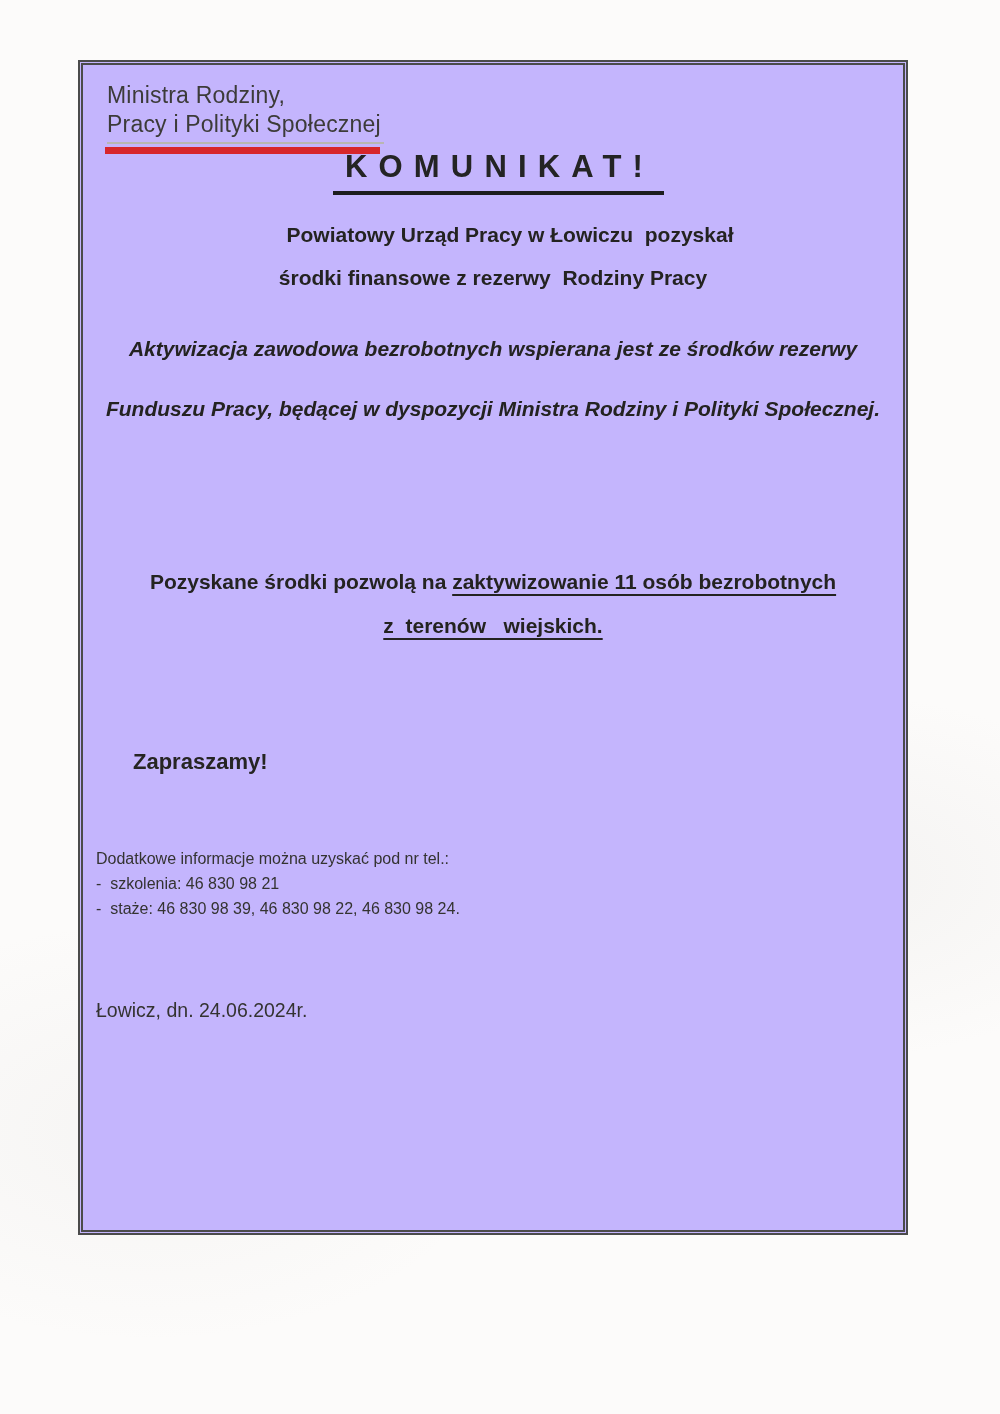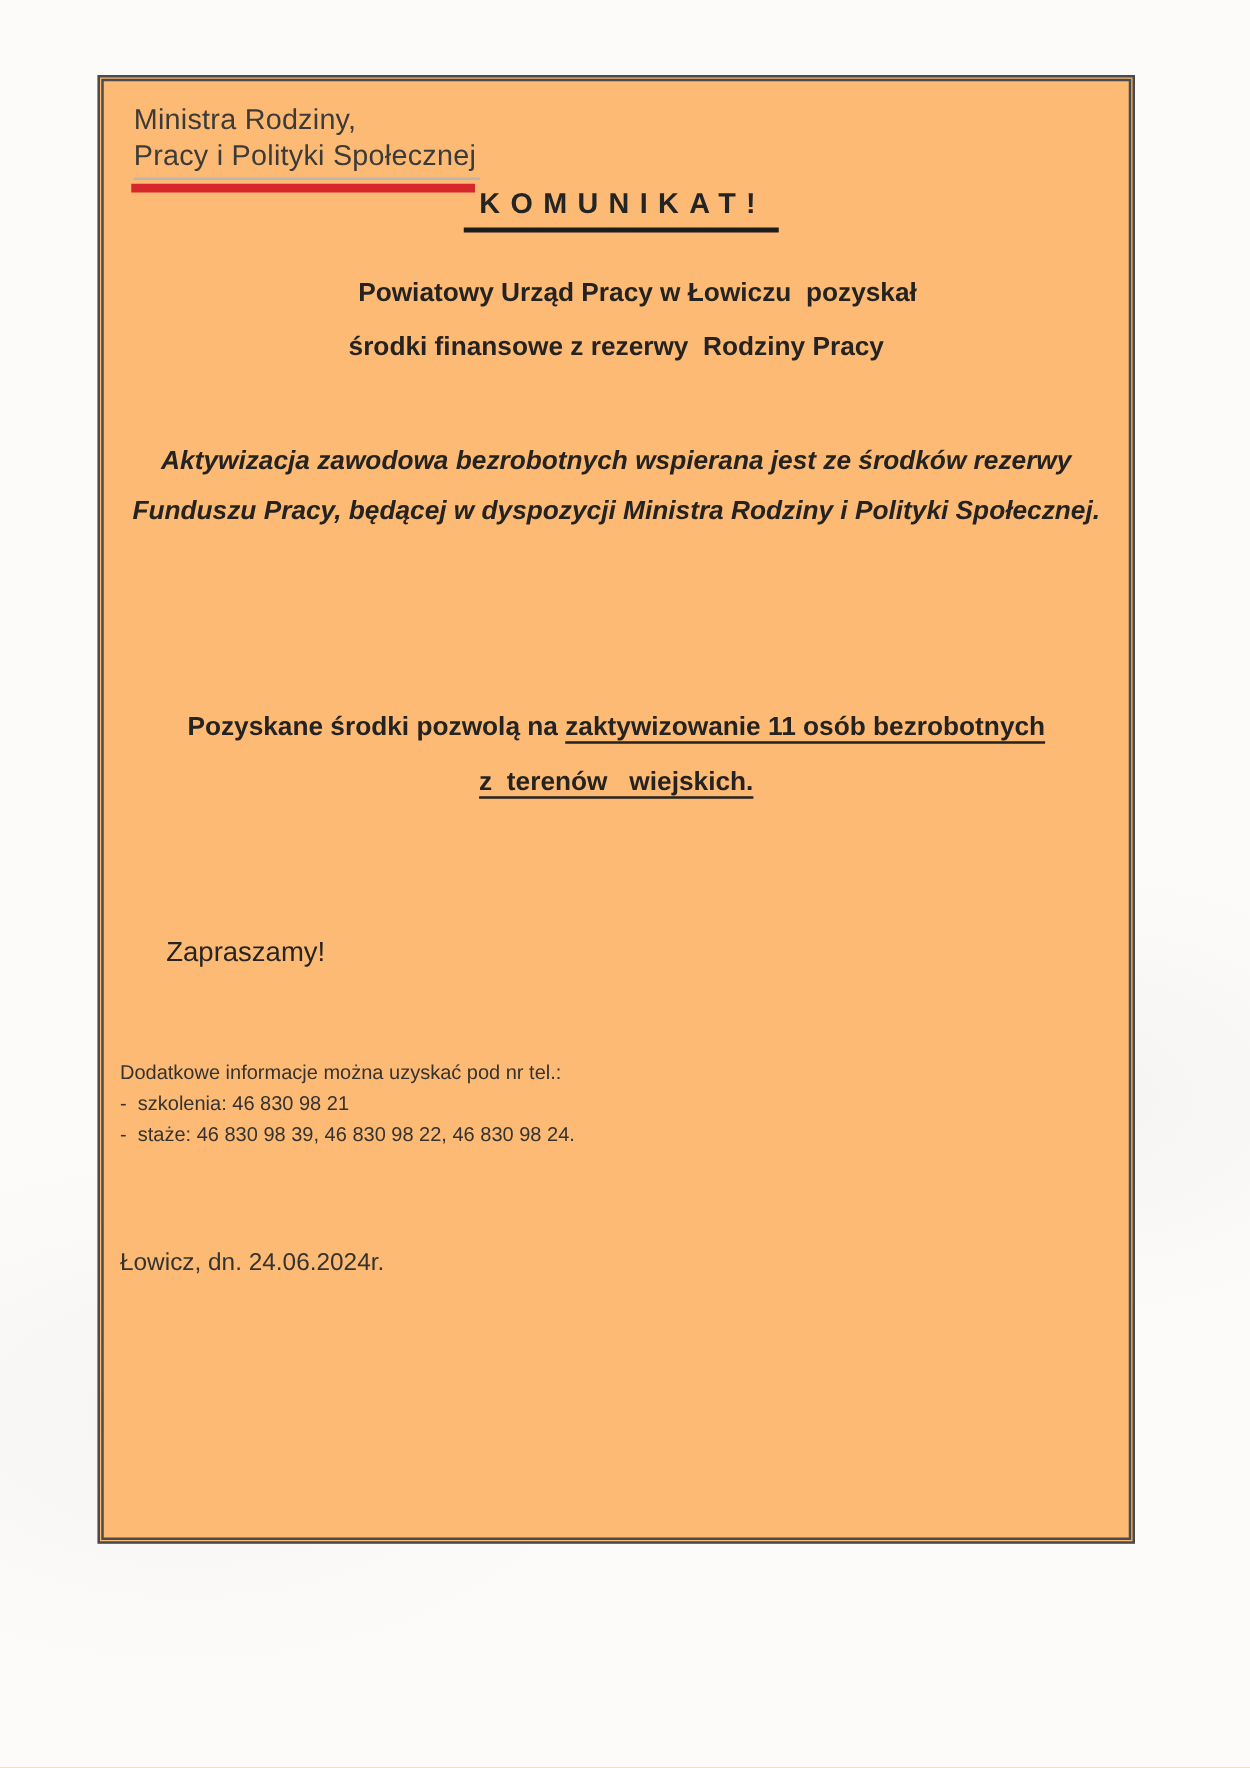--- a/index.html
+++ b/index.html
@@ -11,56 +11,56 @@
       radial-gradient(500px 300px at 15% 80%, rgba(190,188,185,.10), rgba(0,0,0,0) 70%),
       #fcfbfa;
     color:#262523;
     position:relative;
     overflow:hidden;
   }
   .frame{
     position:absolute;left:78px;top:60px;width:830px;height:1175px;
     box-sizing:border-box;
     border:5px double #4b4b4b;
-    background:#fdba74;
+    background:#c4b5fd;
   }
   .abs{position:absolute;margin:0;}
   .ws{white-space:pre-wrap;}
   
   .logo{left:24px;top:16px;font-size:23px;line-height:1.24;color:#3c3b39;letter-spacing:.2px;}
   .gray-rule{left:24px;top:77px;width:277px;height:2px;background:#b9b6b3;}
   .red-bar{left:22px;top:82px;width:275px;height:7px;}
   
   .title-row{left:0;right:0;top:84px;text-align:center;}
   .title{
     display:inline-block;
-    font-size:23px;font-weight:bold;color:#242424;
+    font-size:31px;font-weight:bold;color:#242424;
     letter-spacing:.36em;margin-right:-.36em;
     padding:0 10px 6px 12px;
     border-bottom:4px solid #1d1d1d;
   }
   
   .center{left:0;right:0;text-align:center;}
   .b{font-weight:bold;font-size:21px;color:#242321;}
   .bi{font-weight:bold;font-style:italic;font-size:21px;color:#242321;}
   .p1{top:158px;margin-left:34px;}
   .p2{top:201px;}
   .p3{top:244px;left:11px;right:15px;text-align:justify;text-align-last:justify;font-size:20.5px;}
-  .p4{top:292px;}
+  .p4{top:272px;}
   .p5{top:332px;}
   .p6{top:460px;}
   .p7{top:505px;}
   .p8{top:549px;}
   .u{
     text-decoration:underline;
     text-decoration-thickness:2px;
     text-underline-offset:5px;
     text-decoration-color:#242321;
   }
-  .closing{left:50px;top:684px;font-weight:normal;font-size:22px;}
+  .closing{left:50px;top:684px;font-weight:bold;font-size:22px;}
   
   .contact{left:13px;top:781px;font-size:16px;color:#343331;line-height:25px;}
   .contact p{margin:0;}
   
   .date{left:13px;top:934px;font-size:19.5px;color:#343331;}
 </style>
 </head>
 <body>
 
 <div class="frame">

